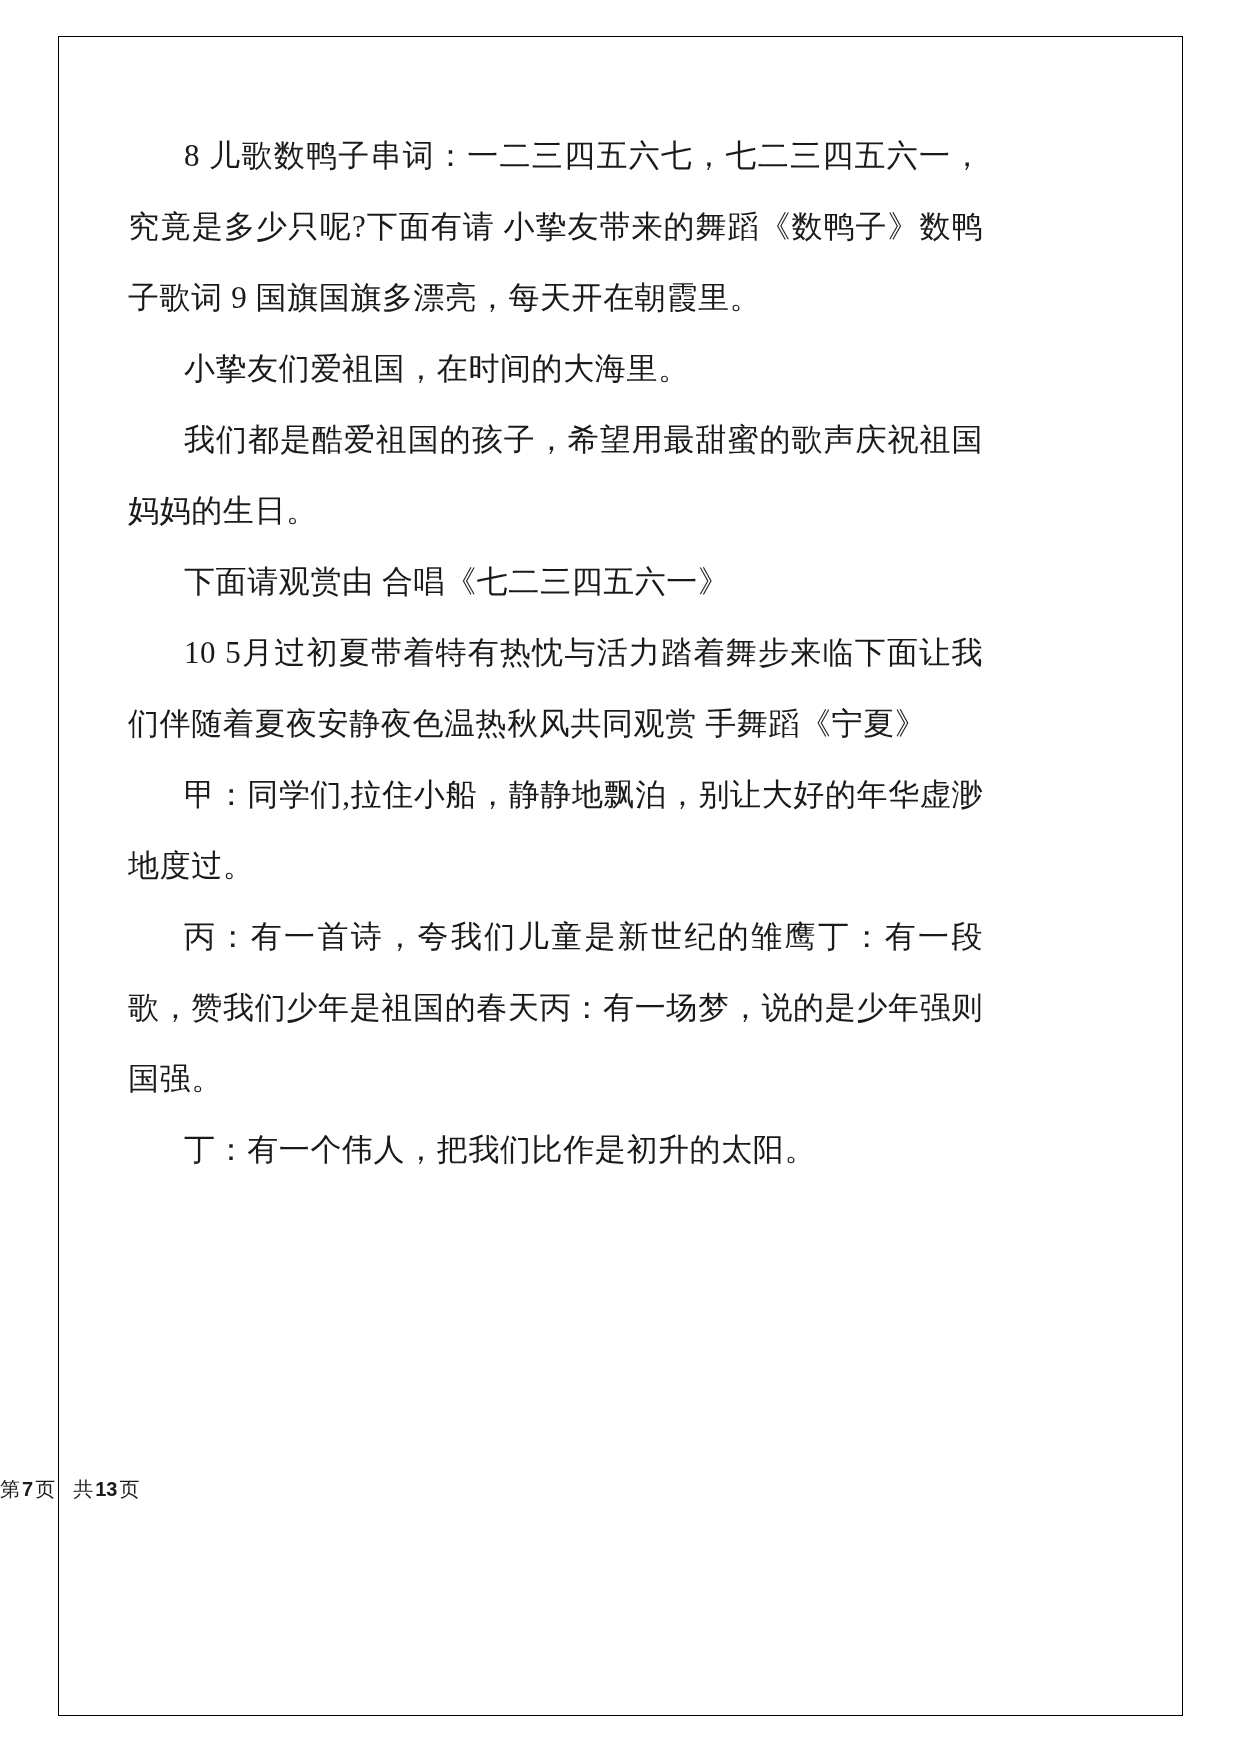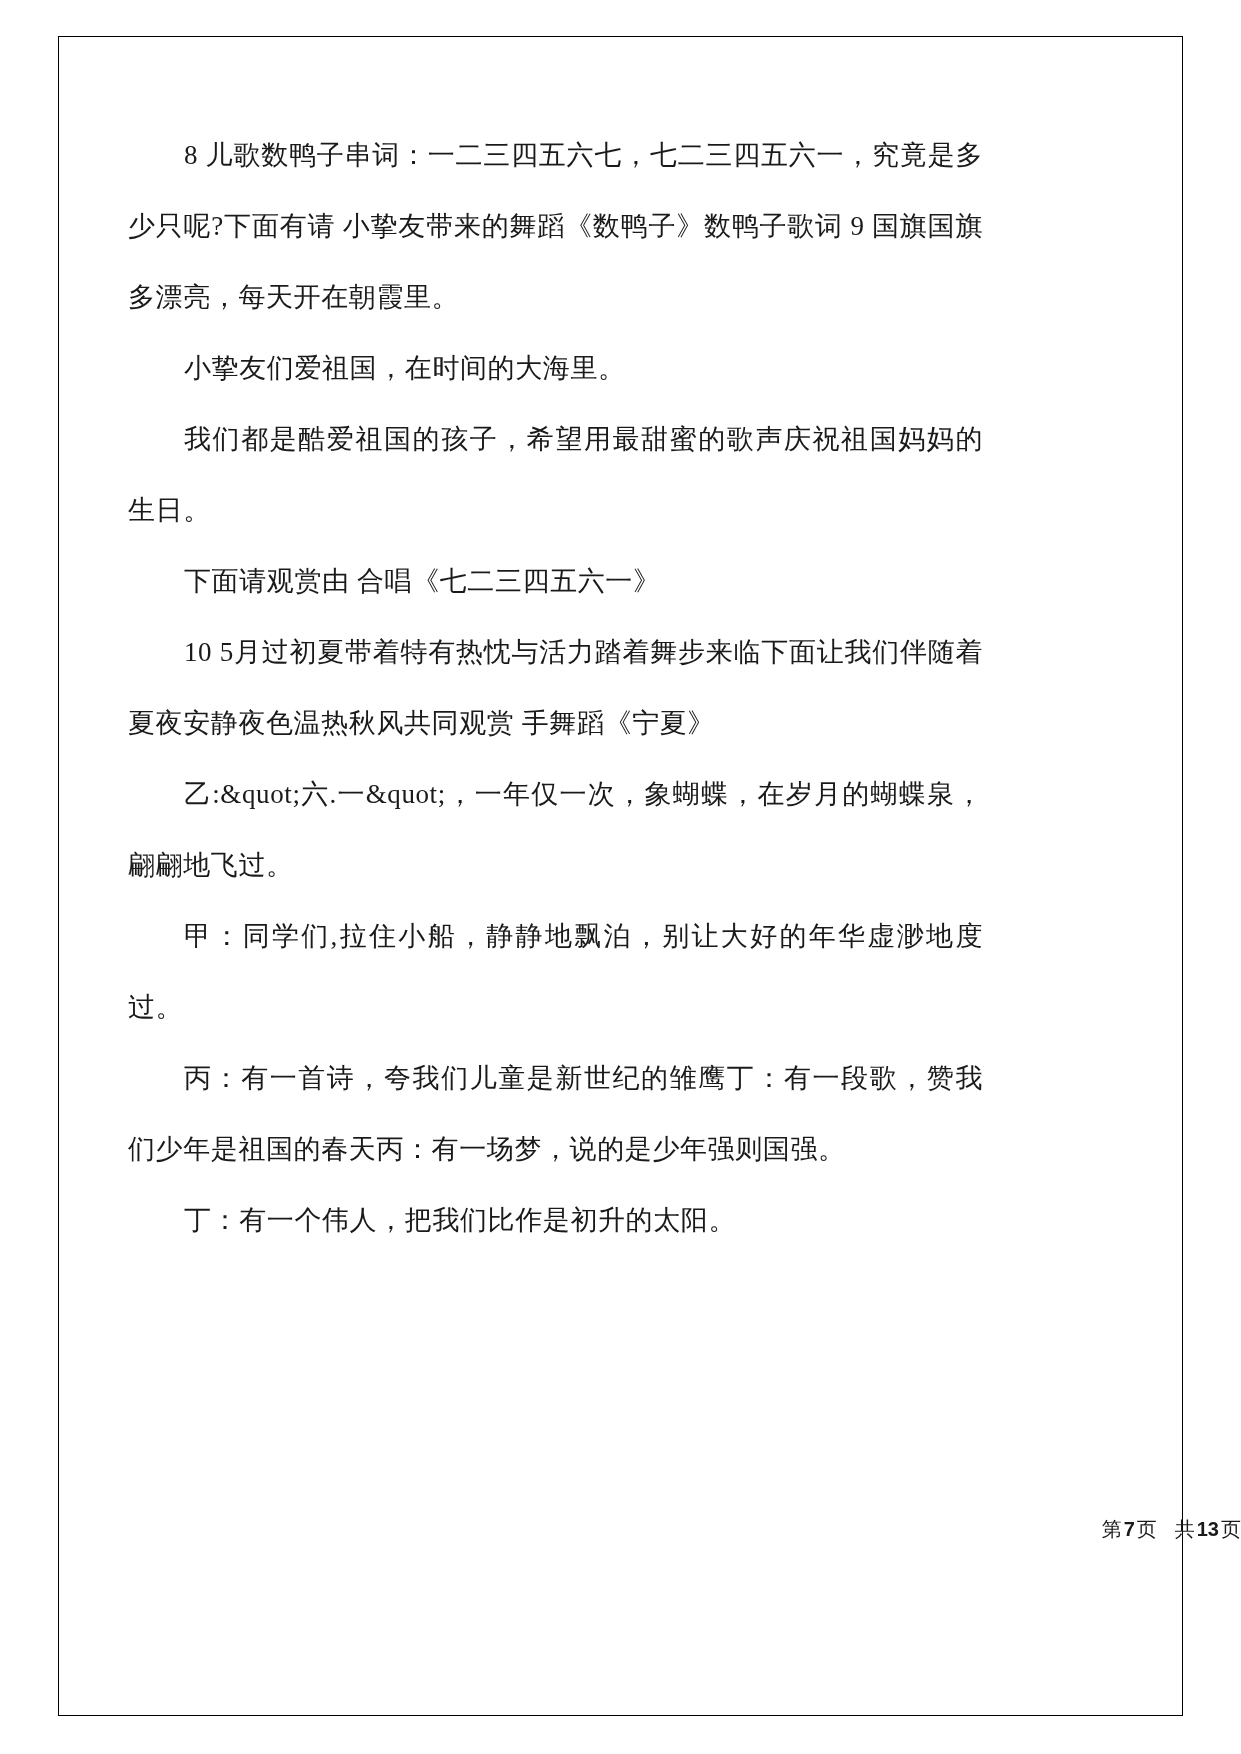--- a/index.html
+++ b/index.html
@@ -26,38 +26,38 @@
     box-sizing: border-box;
   }
   .content {
     position: absolute;
     left: 128px;
     top: 120px;
     width: 855px;
     box-sizing: border-box;
   }
   .para {
-    font-size: 27px;
+    font-size: 31px;
     line-height: 71px;
     color: #1a1a1a;
     text-align: justify;
     text-justify: inter-ideograph;
     margin: 0 0 0 0;
     letter-spacing: 0.6px;
     font-family: "Liberation Serif", "DejaVu Serif", serif;
   }
   .indent {
     text-indent: 56px;
   }
   .footer {
     position: absolute;
     left: 0;
     right: 0;
-    top: 1516px;
-    text-align: right;
+    top: 1476px;
+    text-align: left;
     font-size: 20px;
     color: #1a1a1a;
     font-family: "Liberation Sans", sans-serif;
   }
   .footer .num {
     font-weight: bold;
     padding: 0 2px;
   }
   .footer .gap {
     display: inline-block;
@@ -69,21 +69,20 @@
 
 <div class="page">
   <div class="page-border"></div>
 
   <div class="content">
     <p class="para indent">8 儿歌数鸭子串词：一二三四五六七，七二三四五六一，究竟是多少只呢?下面有请 小挚友带来的舞蹈《数鸭子》数鸭子歌词 9 国旗国旗多漂亮，每天开在朝霞里。</p>
     <p class="para indent">小挚友们爱祖国，在时间的大海里。</p>
     <p class="para indent">我们都是酷爱祖国的孩子，希望用最甜蜜的歌声庆祝祖国妈妈的生日。</p>
     <p class="para indent">下面请观赏由 合唱《七二三四五六一》</p>
     <p class="para indent">10 5月过初夏带着特有热忱与活力踏着舞步来临下面让我们伴随着夏夜安静夜色温热秋风共同观赏 手舞蹈《宁夏》</p>
-    <p class="para indent">乙:&amp;quot;六.一&amp;quot;，一年仅一次，象蝴蝶，在岁月的蝴蝶泉，翩翩地飞过。</p>
     <p class="para indent">甲：同学们,拉住小船，静静地飘泊，别让大好的年华虚渺地度过。</p>
     <p class="para indent">丙：有一首诗，夸我们儿童是新世纪的雏鹰丁：有一段歌，赞我们少年是祖国的春天丙：有一场梦，说的是少年强则国强。</p>
     <p class="para indent">丁：有一个伟人，把我们比作是初升的太阳。</p>
   </div>
 
   <div class="footer">
     <span>第</span><span class="num">7</span><span>页</span><span class="gap"></span><span>共</span><span class="num">13</span><span>页</span>
   </div>
 </div>
 

